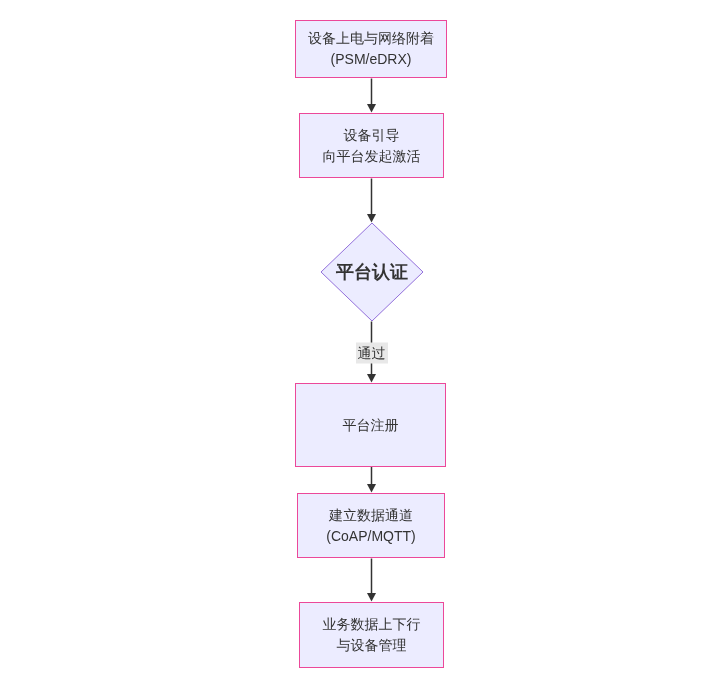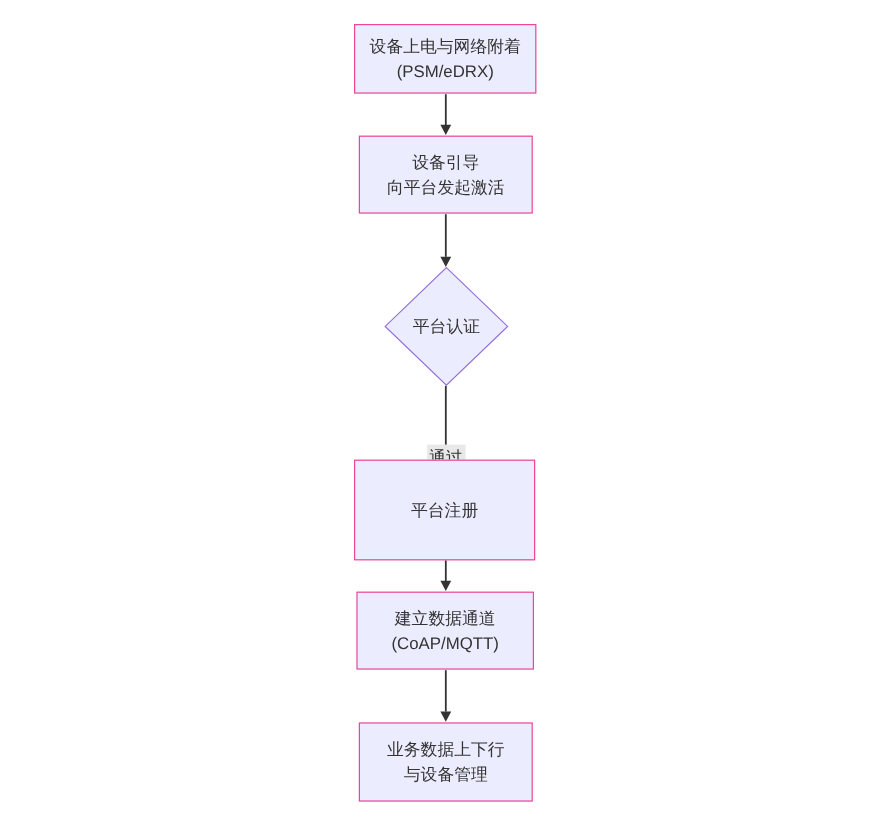--- a/index.html
+++ b/index.html
@@ -35,35 +35,35 @@
     align-items: center;
     justify-content: center;
     text-align: center;
   }
   .node-line {
     white-space: nowrap;
   }
   .diamond-text {
     position: absolute;
     color: #333333;
-    font-size: 14px;
+    font-size: 18px;
     line-height: 21px;
     transform: translate(-50%, -50%);
     white-space: nowrap;
+    font-weight: bold;
   }
   .edge-label {
     position: absolute;
     background: #e8e8e8;
     color: #333333;
     font-size: 14px;
     line-height: 17px;
     padding: 2px 2px;
     transform: translate(-50%, -50%);
     white-space: nowrap;
-    margin-top: 28px;
   }
 </style>
 </head>
 <body>
 
 <div class="canvas">
 
   <svg class="edges-svg" width="726" height="700" viewBox="0 0 726 700" xmlns="http://www.w3.org/2000/svg">
 
     <g>

